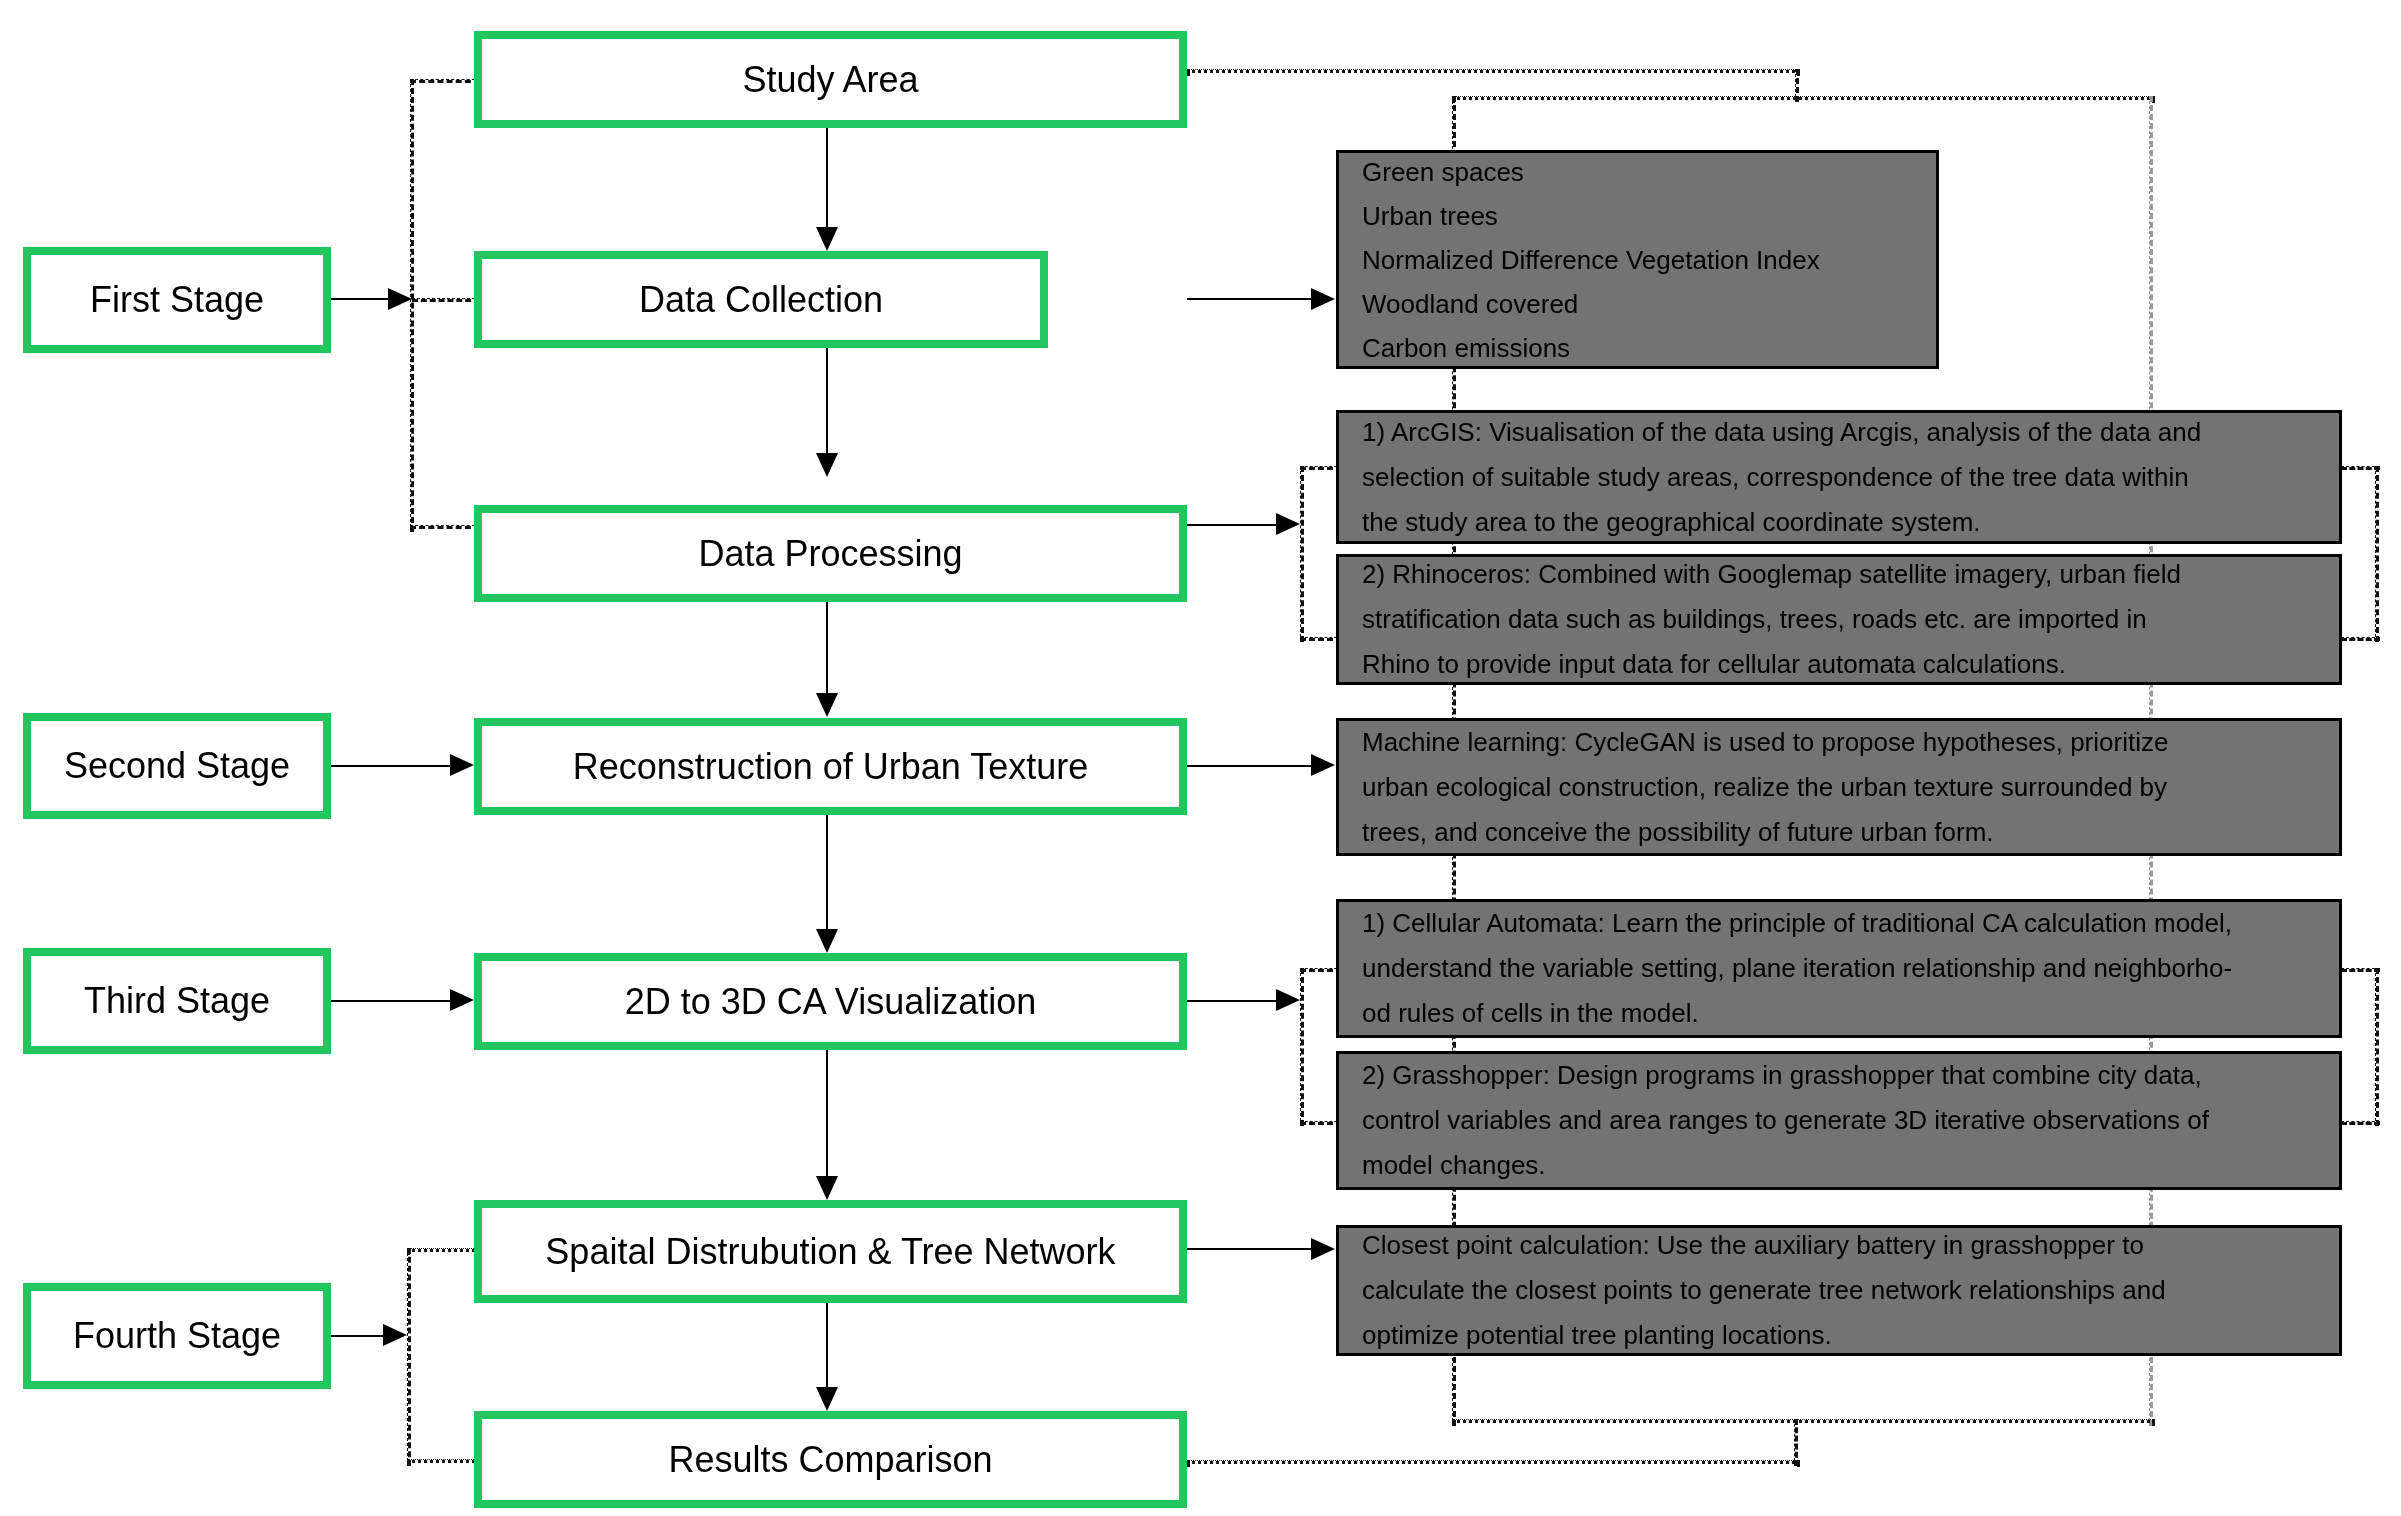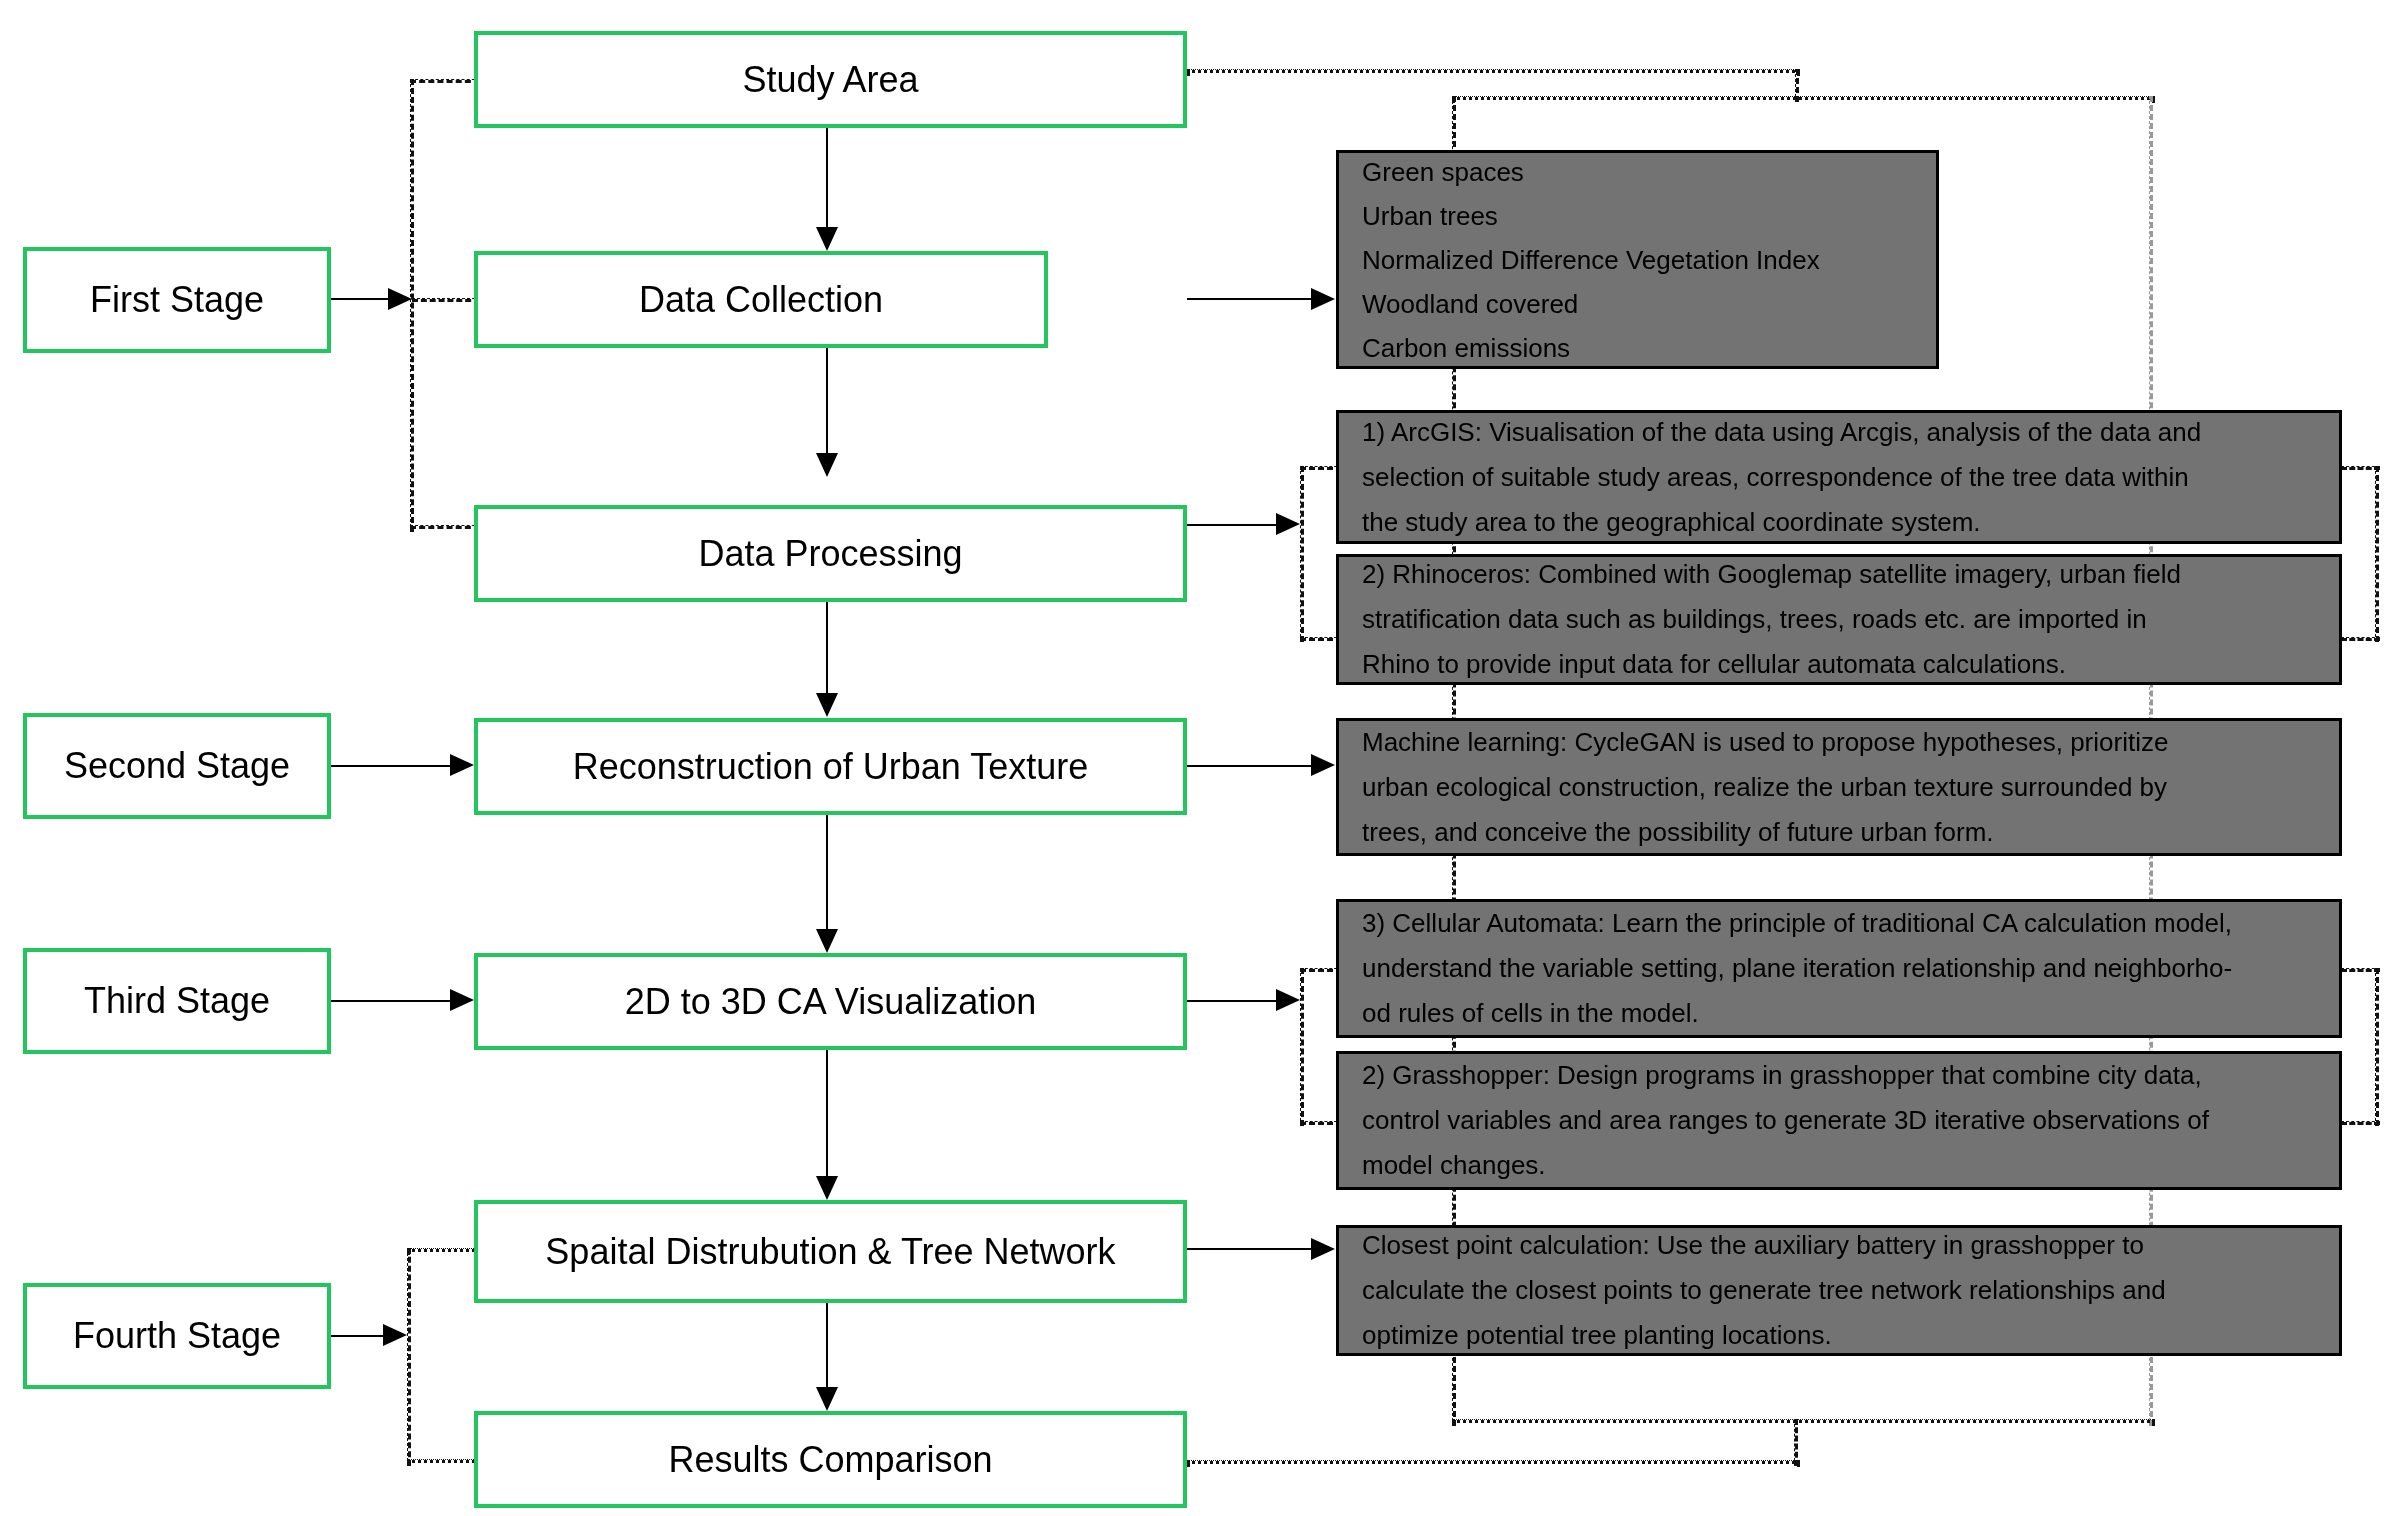--- a/index.html
+++ b/index.html
@@ -8,21 +8,21 @@
     width: 2401px;
     height: 1517px;
     background: #ffffff;
     font-family: "Liberation Sans", "DejaVu Sans", sans-serif;
     color: #000000;
   }
   
   .node {
     position: absolute;
     background: #ffffff;
-    border: 4px solid #22c55e;
+    border: 8px solid #22c55e;
     box-sizing: border-box;
     display: flex;
     align-items: center;
     justify-content: center;
     text-align: center;
     font-size: 36px;
     z-index: 2;
   }
   .tbox {
     position: absolute;
@@ -112,21 +112,21 @@
 the study area to the geographical coordinate system.</div>
 
   <div class="tbox" style="left:1336px; top:554px; width:1006px; height:131px;">2) Rhinoceros: Combined with Googlemap satellite imagery, urban field
 stratification data such as buildings, trees, roads etc. are imported in
 Rhino to provide input data for cellular automata calculations.</div>
 
   <div class="tbox" style="left:1336px; top:718px; width:1006px; height:138px;">Machine learning: CycleGAN is used to propose hypotheses, prioritize
 urban ecological construction, realize the urban texture surrounded by
 trees, and conceive the possibility of future urban form.</div>
 
-  <div class="tbox" style="left:1336px; top:899px; width:1006px; height:139px;">3) Cellular Automata: Learn the principle of traditional CA calculation model,
+  <div class="tbox" style="left:1336px; top:899px; width:1006px; height:139px;">1) Cellular Automata: Learn the principle of traditional CA calculation model,
 understand the variable setting, plane iteration relationship and neighborho-
 od rules of cells in the model.</div>
 
   <div class="tbox" style="left:1336px; top:1051px; width:1006px; height:139px;">2) Grasshopper: Design programs in grasshopper that combine city data,
 control variables and area ranges to generate 3D iterative observations of
 model changes.</div>
 
   <div class="tbox" style="left:1336px; top:1225px; width:1006px; height:131px;">Closest point calculation: Use the auxiliary battery in grasshopper to
 calculate the closest points to generate tree network relationships and
 optimize potential tree planting locations.</div>

